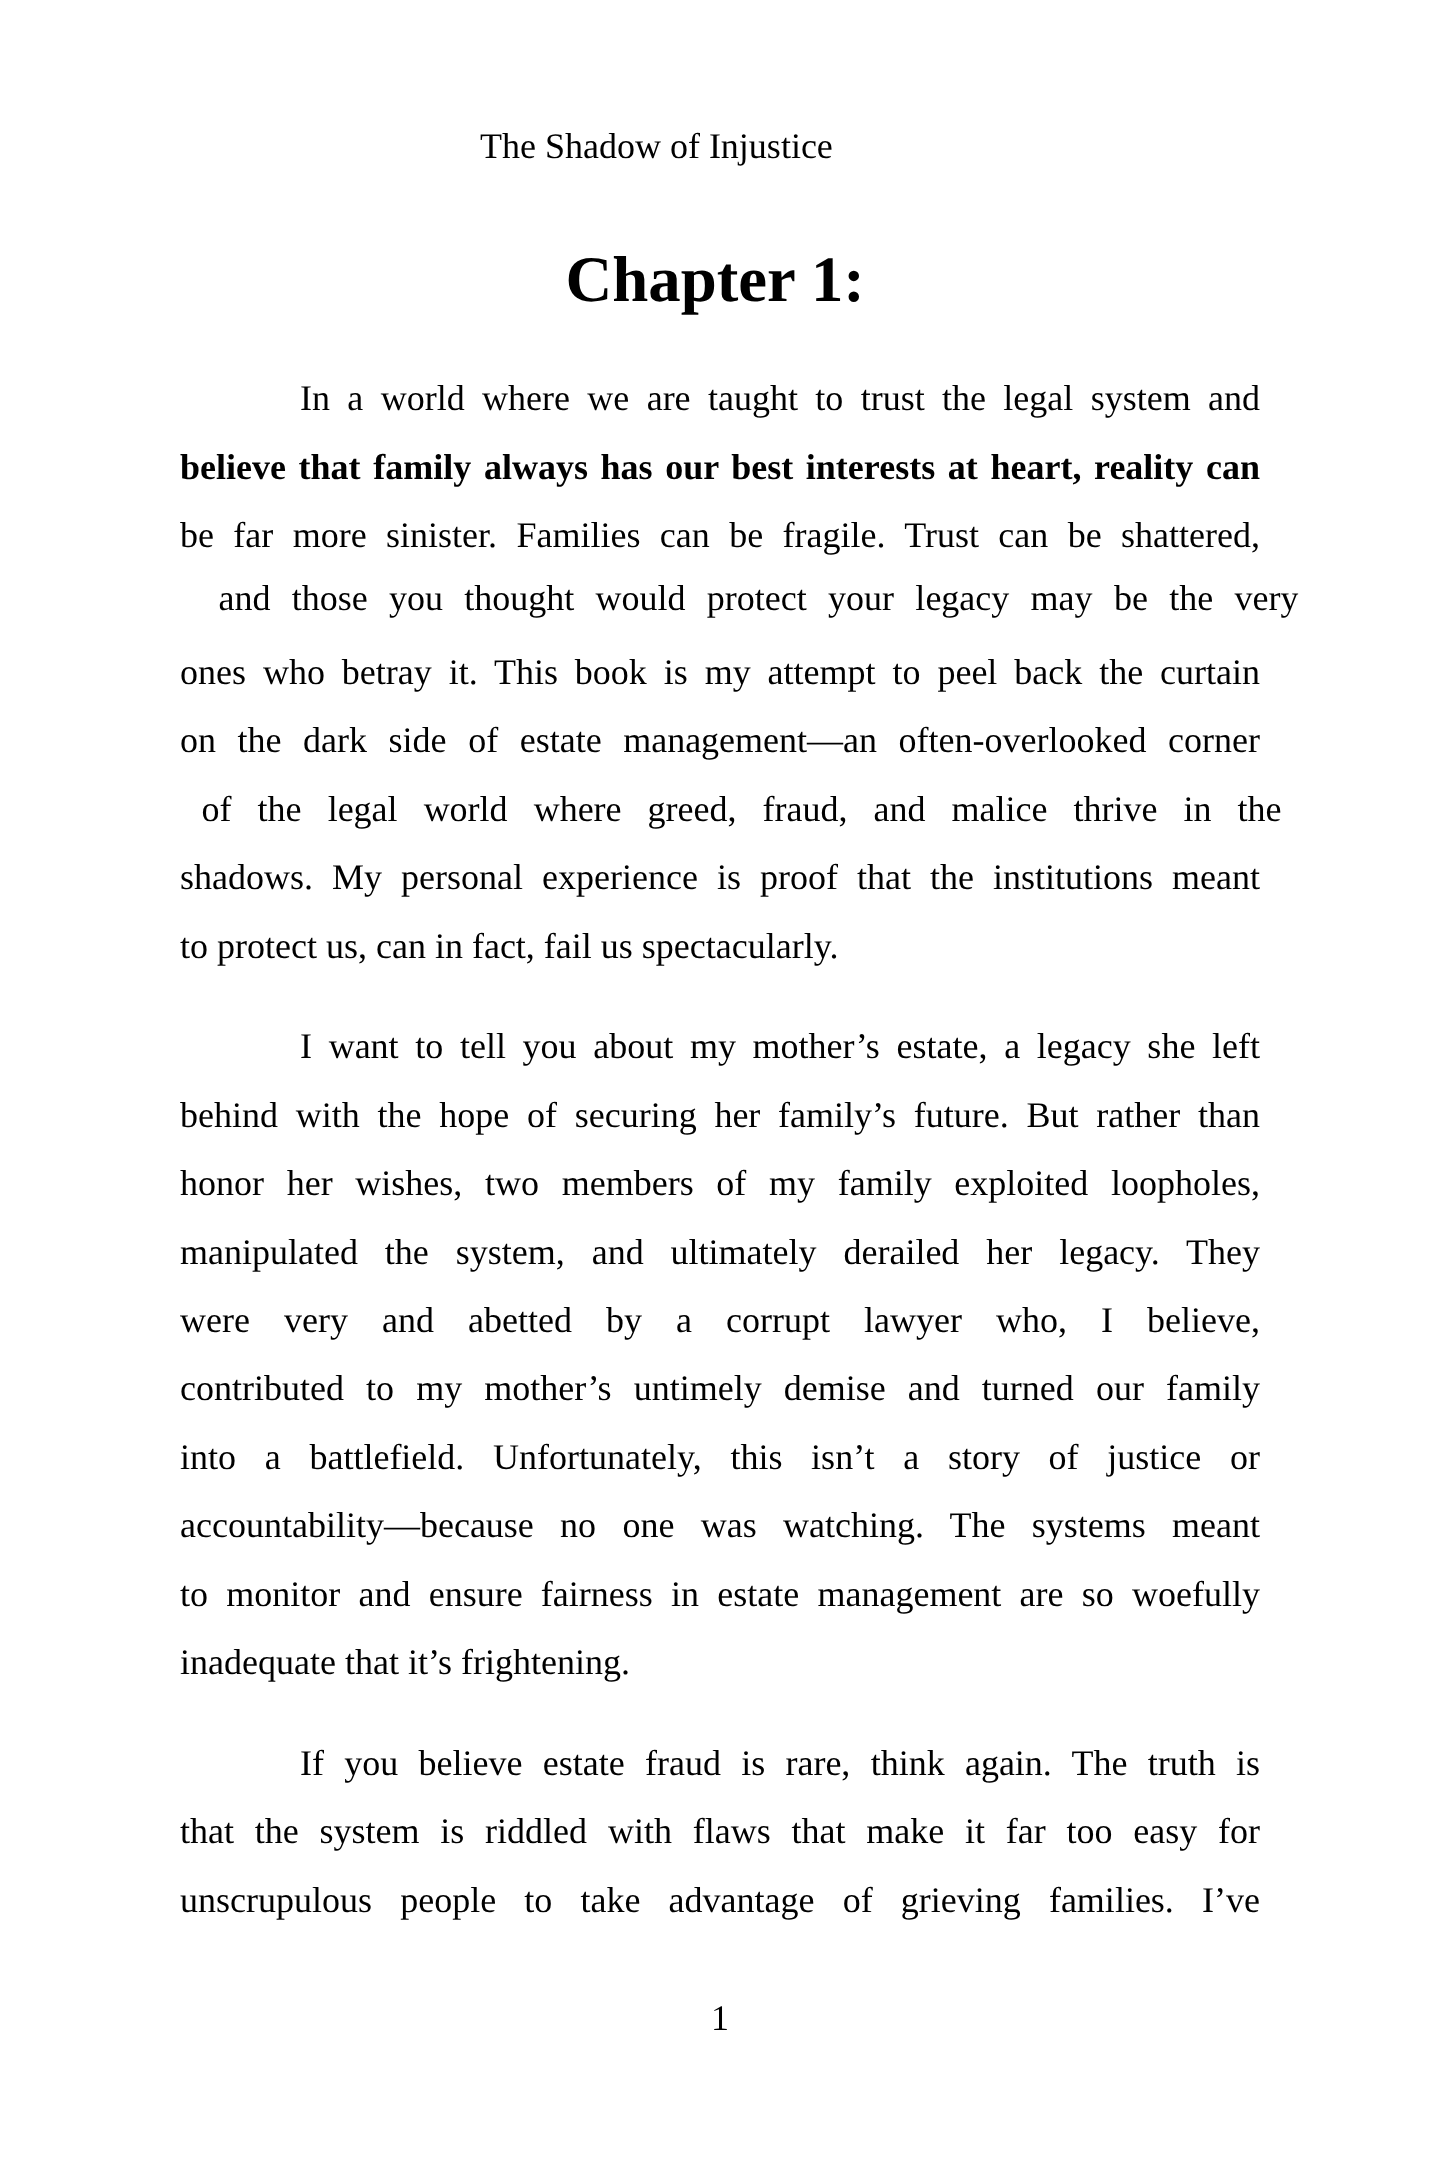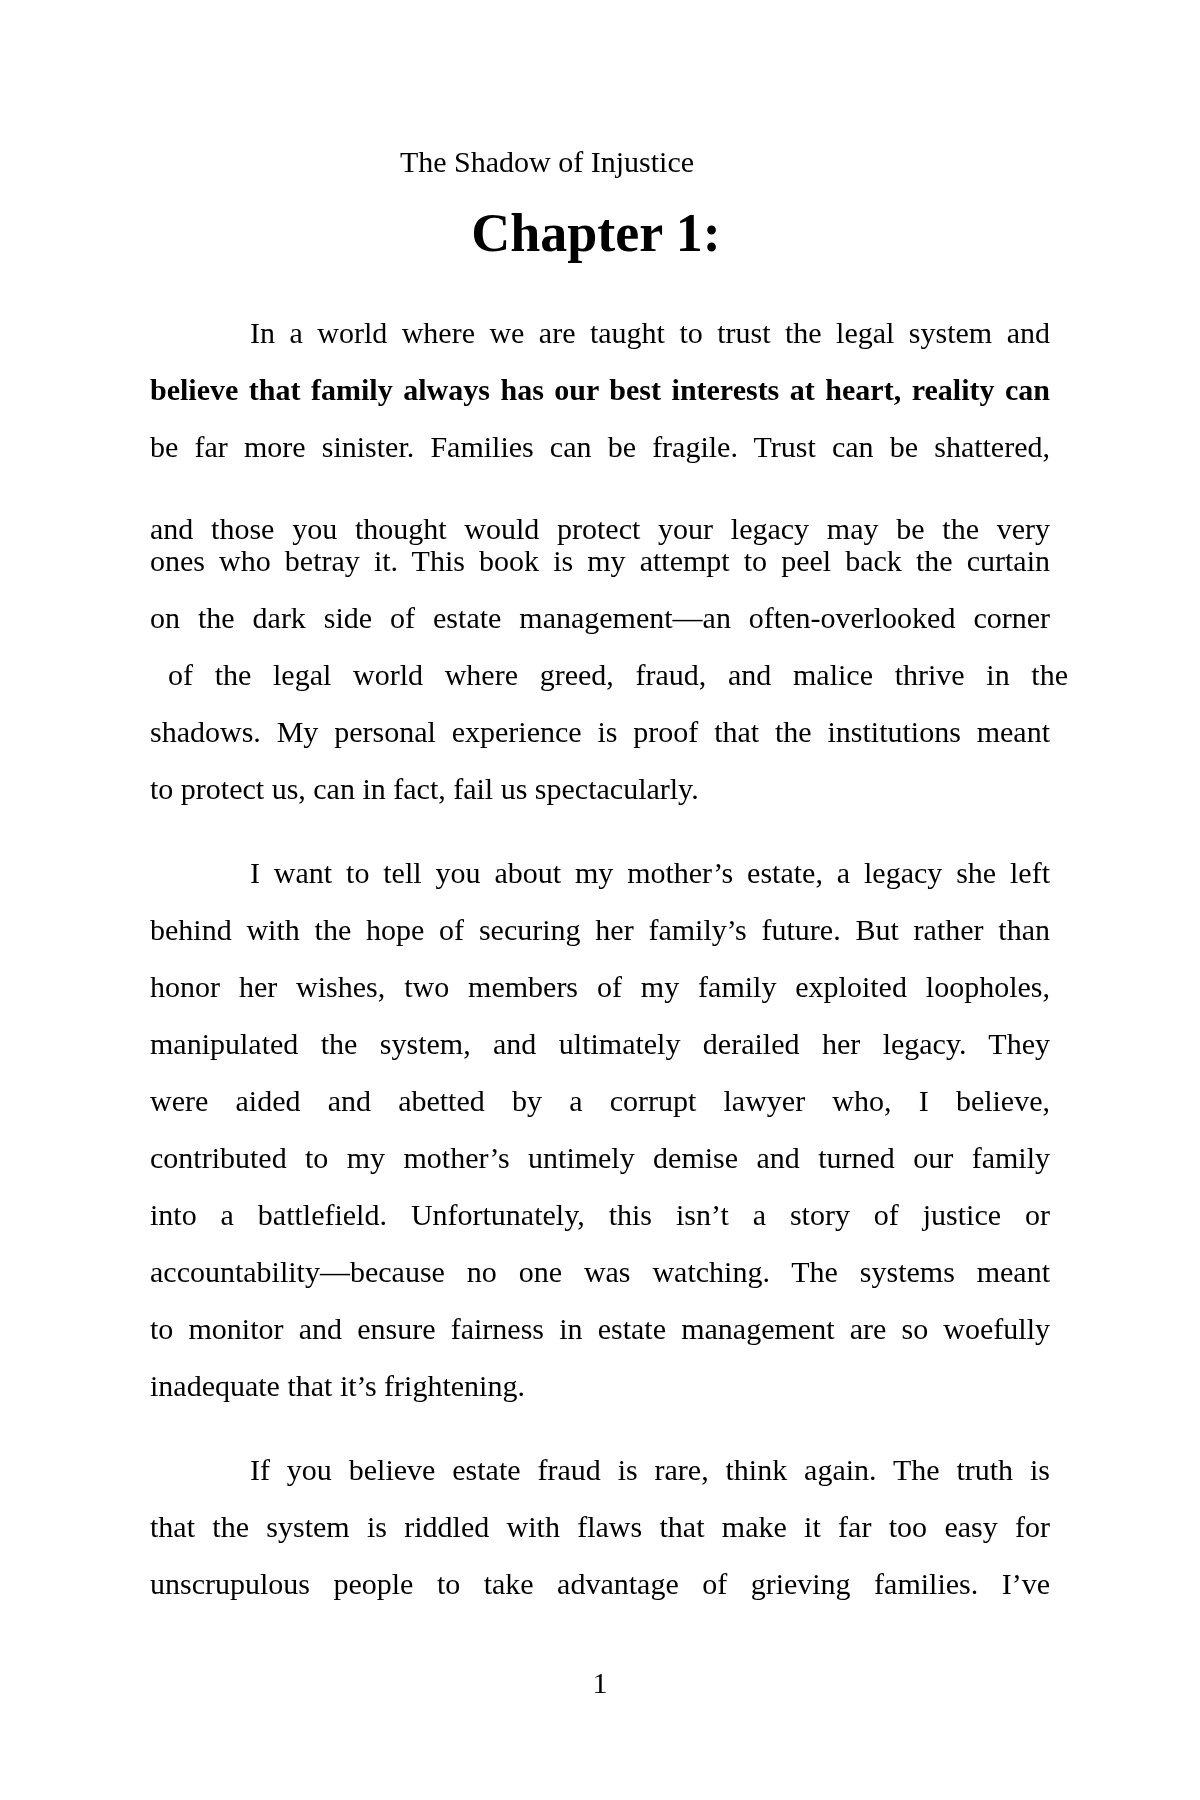--- a/index.html
+++ b/index.html
@@ -1,19 +1,19 @@
 <!DOCTYPE html>
 <html><head>
 <meta charset="utf-8">
 <style>
   html, body { margin: 0; padding: 0; background: #ffffff; }
   body { width: 1200px; height: 1800px; position: relative; overflow: hidden;
          font-family: "Liberation Serif", "DejaVu Serif", serif; color: #000; }
   .running-head { position: absolute; top: 103px; left: 0; width: 1094px; text-align: center;
-                  font-size: 30px; line-height: 40px; margin-top: 39px; }
+                  font-size: 30px; line-height: 40px; }
   .chapter-title { position: absolute; top: 198px; left: 0; width: 1192px; text-align: center;
                    font-size: 54px; font-weight: bold; line-height: 70px; margin: 0; }
   .body-text { position: absolute; left: 150px; width: 900px; top: 0; }
   .line { position: absolute; left: 0; width: 900px; height: 40px; font-size: 30px; line-height: 40px;
           text-align: justify; text-align-last: justify; white-space: nowrap; }
   .line.last { text-align: left; text-align-last: left; }
   .line.indent { left: 100px; width: 800px; }
   .page-number { position: absolute; top: 1663px; left: 0; width: 1200px; text-align: center;
                  font-size: 30px; line-height: 40px; }
 </style>
@@ -22,34 +22,34 @@
 
 <div class="running-head">The Shadow of Injustice</div>
 <h1 class="chapter-title">Chapter 1:</h1>
 
 <div class="body-text">
 
   <div>
     <div class="line indent" style="top: 313px; white-space: normal; overflow: hidden;">In a world where we are taught to trust the legal system and</div>
     <div class="line" style="top: 370px; white-space: normal; overflow: hidden; font-weight: bold;">believe that family always has our best interests at heart, reality can</div>
     <div class="line" style="top: 427px; white-space: normal; overflow: hidden;">be far more sinister. Families can be fragile. Trust can be shattered,</div>
-    <div class="line" style="top: 509px; white-space: normal; overflow: hidden;">and those you thought would protect your legacy may be the very</div>
+    <div class="line" style="top: 479px; white-space: normal; overflow: hidden; margin-left: 32px;">and those you thought would protect your legacy may be the very</div>
     <div class="line" style="top: 541px; white-space: normal; overflow: hidden;">ones who betray it. This book is my attempt to peel back the curtain</div>
     <div class="line" style="top: 598px; white-space: normal; overflow: hidden;">on the dark side of estate management—an often-overlooked corner</div>
     <div class="line" style="top: 655px; white-space: normal; overflow: hidden; margin-left: 18px;">of the legal world where greed, fraud, and malice thrive in the</div>
     <div class="line" style="top: 712px; white-space: normal; overflow: hidden;">shadows. My personal experience is proof that the institutions meant</div>
     <div class="line last" style="top: 769px; white-space: normal; overflow: hidden;">to protect us, can in fact, fail us spectacularly.</div>
   </div>
 
   <div>
     <div class="line indent" style="top: 853px; white-space: normal; overflow: hidden;">I want to tell you about my mother’s estate, a legacy she left</div>
     <div class="line" style="top: 910px; white-space: normal; overflow: hidden;">behind with the hope of securing her family’s future. But rather than</div>
     <div class="line" style="top: 967px; white-space: normal; overflow: hidden;">honor her wishes, two members of my family exploited loopholes,</div>
     <div class="line" style="top: 1024px; white-space: normal; overflow: hidden;">manipulated the system, and ultimately derailed her legacy. They</div>
-    <div class="line" style="top: 1081px; white-space: normal; overflow: hidden;">were aided and abetted by a corrupt lawyer who, I believe,</div>
+    <div class="line" style="top: 1081px; white-space: normal; overflow: hidden;">were very and abetted by a corrupt lawyer who, I believe,</div>
     <div class="line" style="top: 1138px; white-space: normal; overflow: hidden;">contributed to my mother’s untimely demise and turned our family</div>
     <div class="line" style="top: 1195px; white-space: normal; overflow: hidden;">into a battlefield. Unfortunately, this isn’t a story of justice or</div>
     <div class="line" style="top: 1252px; white-space: normal; overflow: hidden;">accountability—because no one was watching. The systems meant</div>
     <div class="line" style="top: 1309px; white-space: normal; overflow: hidden;">to monitor and ensure fairness in estate management are so woefully</div>
     <div class="line last" style="top: 1366px; white-space: normal; overflow: hidden;">inadequate that it’s frightening.</div>
   </div>
 
   <div>
     <div class="line indent" style="top: 1450px; white-space: normal; overflow: hidden;">If you believe estate fraud is rare, think again. The truth is</div>
     <div class="line" style="top: 1507px; white-space: normal; overflow: hidden;">that the system is riddled with flaws that make it far too easy for</div>

